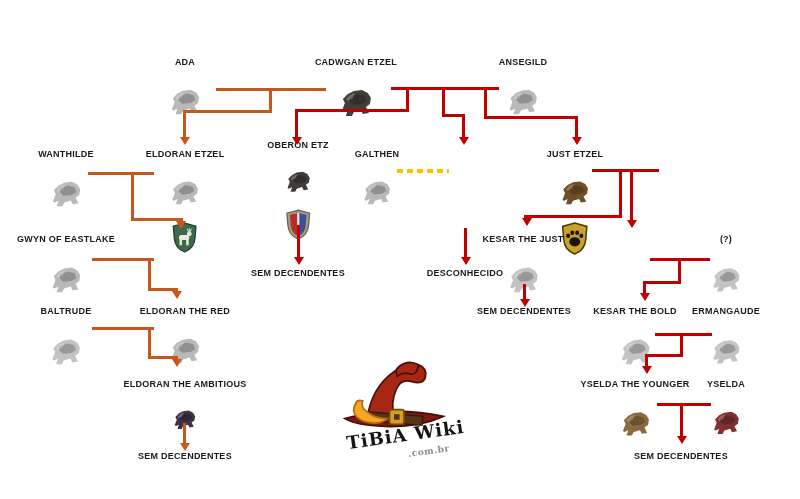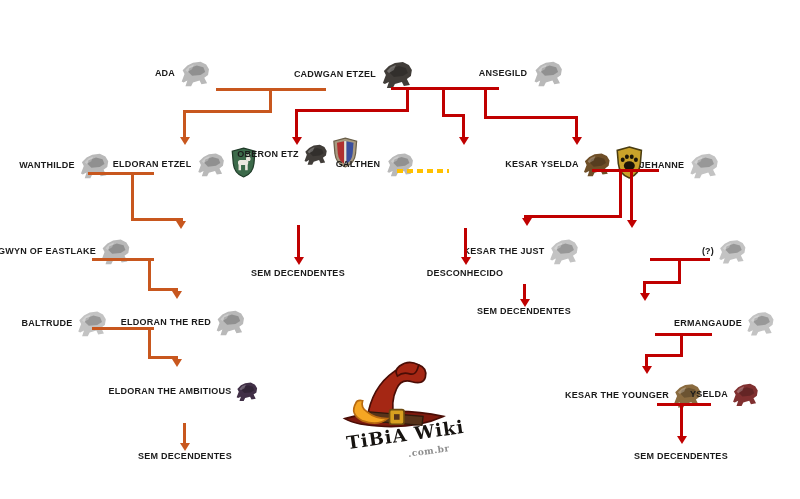--- a/index.html
+++ b/index.html
@@ -1,21 +1,21 @@
 <!DOCTYPE html>
 <html><head>
 <meta charset="utf-8">
 <style>
   html,body{margin:0;padding:0;background:#fff;}
   #stage{position:relative;width:800px;height:499px;background:#ffffff;overflow:hidden;
          font-family:"Liberation Sans", sans-serif;}
   .title{position:absolute;left:400px;top:10px;transform:translateX(-50%);
          font-size:21px;font-weight:bold;color:#111;letter-spacing:.4px;white-space:nowrap;}
-  .person{position:absolute;transform:translateX(-50%);display:flex;flex-direction:row;
-          align-items:center;gap:0;width:max-content;}
+  .person{position:absolute;transform:translateX(-50%);display:flex;flex-direction:column;
+          align-items:center;gap:18px;width:max-content;}
   .plabel{font-size:9px;font-weight:bold;color:#1a1a1a;letter-spacing:.25px;white-space:nowrap;line-height:10px;}
   .terminal{position:absolute;transform:translateX(-50%);font-size:9px;font-weight:bold;
             color:#1a1a1a;letter-spacing:.25px;white-space:nowrap;}
   .sprite{display:block;}
   .s-gray{color:#b9b9b9}.s-silver{color:#c3c3c3}.s-dark{color:#413d39}
   .s-red{color:#7d4030}.s-brown{color:#6f4f28}.s-tan{color:#8a6b3f}
   .s-wine{color:#803030}.s-purple{color:#413047}
   .emblem{display:block;margin-top:-3px;}
   .hline,.vline{position:absolute;}
   .hline{height:3px;}
@@ -112,40 +112,34 @@
 
   <div class="person" style="left:377px;top:149px">
     <div class="plabel">GALTHEN</div>
     <svg class="sprite s-gray" width="38" height="30">
         <use href="#creature"></use>
       </svg>
   </div>
 
 
   <div class="person" style="left:575px;top:149px">
-    <div class="plabel">KESAR YSELDA</div>
+    <div class="plabel">JUST ETZEL</div>
     <svg class="sprite s-brown" width="36" height="30">
         <use href="#creature"></use>
       </svg>
     <svg class="emblem" width="30" height="33" viewBox="0 0 26 30">
       <path d="M13,1 L24,4 L23,16 Q22,26 13,29 Q4,26 3,16 L2,4 Z" fill="#c9a22a" stroke="#4a3c10" stroke-width="1.4"></path>
       <ellipse cx="13" cy="18" rx="5" ry="4.2" fill="#1a1408"></ellipse>
       <ellipse cx="7" cy="12.5" rx="1.8" ry="2.1" fill="#1a1408"></ellipse>
       <ellipse cx="10.8" cy="9.8" rx="1.8" ry="2.1" fill="#1a1408"></ellipse>
       <ellipse cx="15.2" cy="9.8" rx="1.8" ry="2.1" fill="#1a1408"></ellipse>
       <ellipse cx="19" cy="12.5" rx="1.8" ry="2.1" fill="#1a1408"></ellipse>
     </svg>
   </div>
 
-  <div class="person" style="left:681px;top:149px">
-    <div class="plabel">JEHANNE</div>
-    <svg class="sprite s-silver" width="38" height="32">
-        <use href="#creature"></use>
-      </svg>
-  </div>
 
   <div class="person" style="left:66px;top:234px">
     <div class="plabel">GWYN OF EASTLAKE</div>
     <svg class="sprite s-gray" width="38" height="34">
         <use href="#creature"></use>
       </svg>
   </div>
 
 
   <div class="person" style="left:523px;top:234px">
@@ -170,37 +164,43 @@
       </svg>
   </div>
 
   <div class="person" style="left:185px;top:306px">
     <div class="plabel">ELDORAN THE RED</div>
     <svg class="sprite s-gray" width="38" height="32">
         <use href="#creature"></use>
       </svg>
   </div>
 
+  <div class="person" style="left:635px;top:306px">
+    <div class="plabel">KESAR THE BOLD</div>
+    <svg class="sprite s-silver" width="38" height="34">
+        <use href="#creature"></use>
+      </svg>
+  </div>
 
   <div class="person" style="left:185px;top:379px">
     <div class="plabel">ELDORAN THE AMBITIOUS</div>
     <svg class="sprite s-purple" width="30" height="24">
         <use href="#creature"></use>
       </svg>
   </div>
 
   <div class="person" style="left:726px;top:306px">
     <div class="plabel">ERMANGAUDE</div>
     <svg class="sprite s-silver" width="36" height="34">
         <use href="#creature"></use>
       </svg>
   </div>
 
   <div class="person" style="left:635px;top:379px">
-    <div class="plabel">KESAR THE YOUNGER</div>
+    <div class="plabel">YSELDA THE YOUNGER</div>
     <svg class="sprite s-tan" width="36" height="32">
         <use href="#creature"></use>
       </svg>
   </div>
 
   <div class="person" style="left:726px;top:379px">
     <div class="plabel">YSELDA</div>
     <svg class="sprite s-wine" width="34" height="30">
         <use href="#creature"></use>
       </svg>

